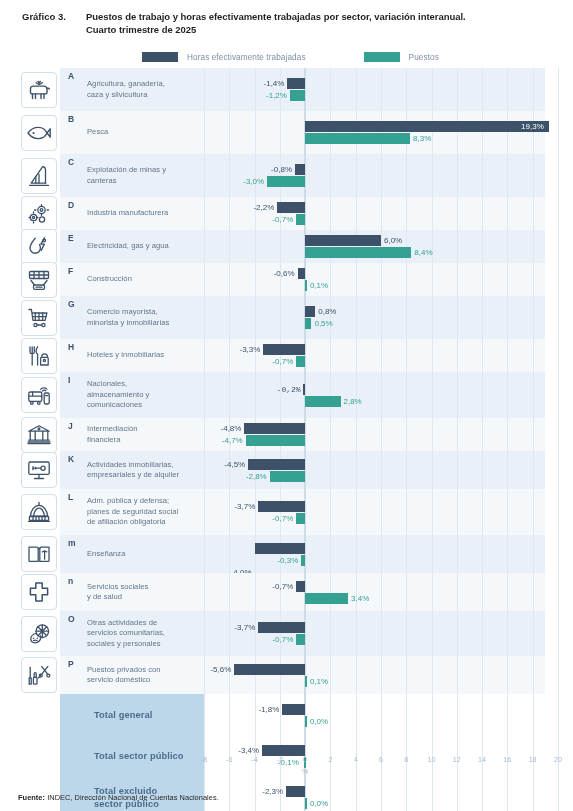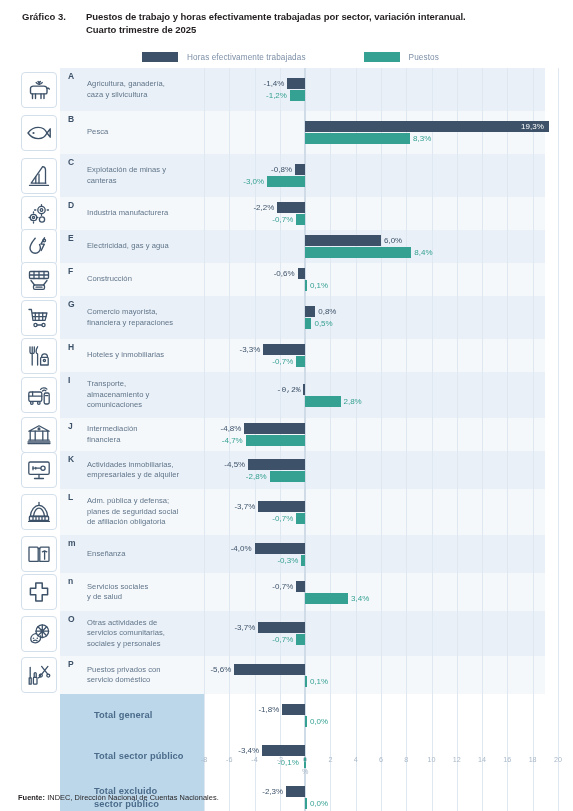--- a/index.html
+++ b/index.html
@@ -418,21 +418,21 @@
                 <circle cx="8.5" cy="18" r="1.6"></circle>
                 <circle cx="16.5" cy="18" r="1.6"></circle>
                 <path d="M10.1 18h4.8"></path>
               </svg>
             </div>
           </div>
           <div class="labelcell">
             <div class="letter">G</div>
             <div class="sector-name">
               <div>Comercio mayorista,</div>
-              <div>financiera y reparaciones</div>
+              <div>minorista y inmobiliarias</div>
             </div>
           </div>
           <div class="plotcell">
             <div class="gl" style="left: 0px;"></div>
             <div class="gl" style="left: 25.28px;"></div>
             <div class="gl" style="left: 50.56px;"></div>
             <div class="gl" style="left: 75.84px;"></div>
             <div class="gl zero" style="left: 100.12px;"></div>
             <div class="gl" style="left: 126.4px;"></div>
             <div class="gl" style="left: 151.68px;"></div>
@@ -508,21 +508,21 @@
                 <circle cx="11.8" cy="19" r="1.3"></circle>
                 <rect x="17.2" y="9" width="5" height="11" rx="1.4"></rect>
                 <path d="M18.5 11.6h2.4"></path>
                 <path d="M13.6 5.4c1.6-1.9 4.5-2.1 6.3-.3M15.6 7c.9-1 2.2-1.1 3.2-.2"></path>
               </svg>
             </div>
           </div>
           <div class="labelcell">
             <div class="letter">I</div>
             <div class="sector-name">
-              <div>Transporte,</div>
+              <div>Nacionales,</div>
               <div>almacenamiento y</div>
               <div>comunicaciones</div>
             </div>
           </div>
           <div class="plotcell">
             <div class="gl" style="left: 0px;"></div>
             <div class="gl" style="left: 25.28px;"></div>
             <div class="gl" style="left: 50.56px;"></div>
             <div class="gl" style="left: 75.84px;"></div>
             <div class="gl zero" style="left: 100.12px;"></div>
@@ -710,21 +710,21 @@
             <div class="gl" style="left: 176.96px;"></div>
             <div class="gl" style="left: 202.24px;"></div>
             <div class="gl" style="left: 227.52px;"></div>
             <div class="gl" style="left: 252.8px;"></div>
             <div class="gl" style="left: 278.08px;"></div>
             <div class="gl" style="left: 303.36px;"></div>
             <div class="gl" style="left: 328.64px;"></div>
             <div class="gl" style="left: 353.92px;"></div>
             <div class="barwrap" style="top: 7.5px;">
               <div class="bar dark" style="left: 50.56px; width: 50.56px;"></div>
-              <div class="vlab dark" style="left: 24.56px; width: 23px; text-align: right;">-4,0%</div>
+              <div class="vlab dark" style="left: 24.56px; width: 23px; text-align: right; margin-top: 24px;">-4,0%</div>
             </div>
             <div class="barwrap" style="top: 19.5px;">
               <div class="bar teal" style="left: 97.328px; width: 3.792px;"></div>
               <div class="vlab teal" style="left: 71.328px; width: 23px; text-align: right;">-0,3%</div>
             </div>
           </div>
         </div>
         <div class="row band-b" style="height: 38px;">
           <div class="iconcell">
             <div class="iconbox">

